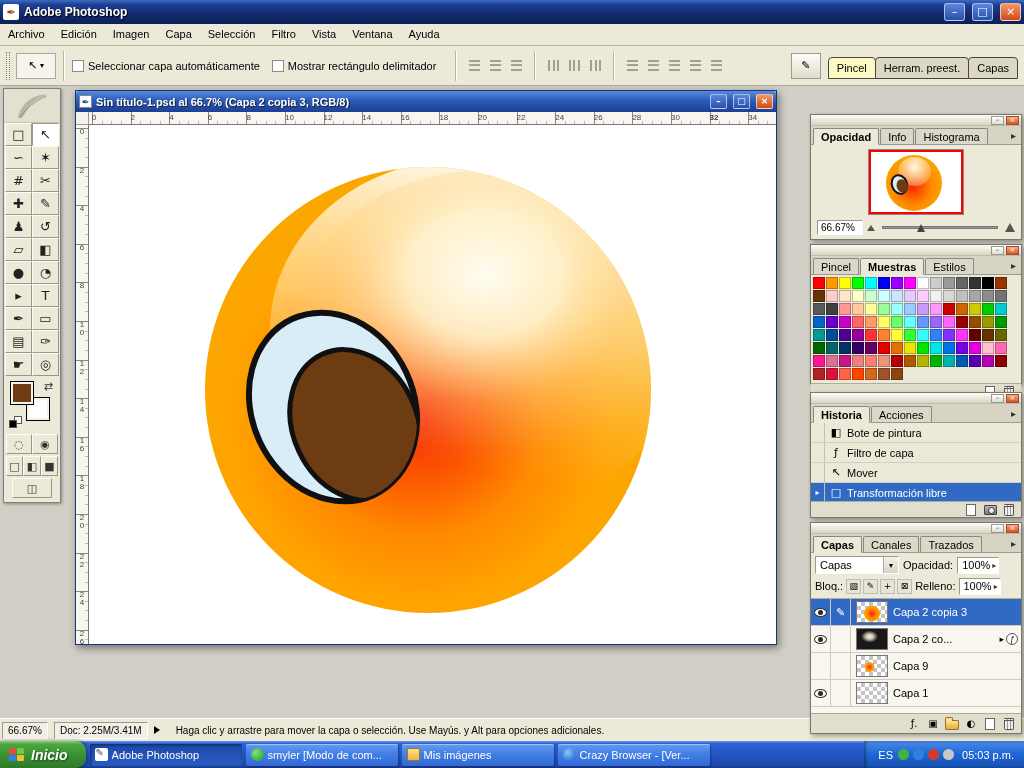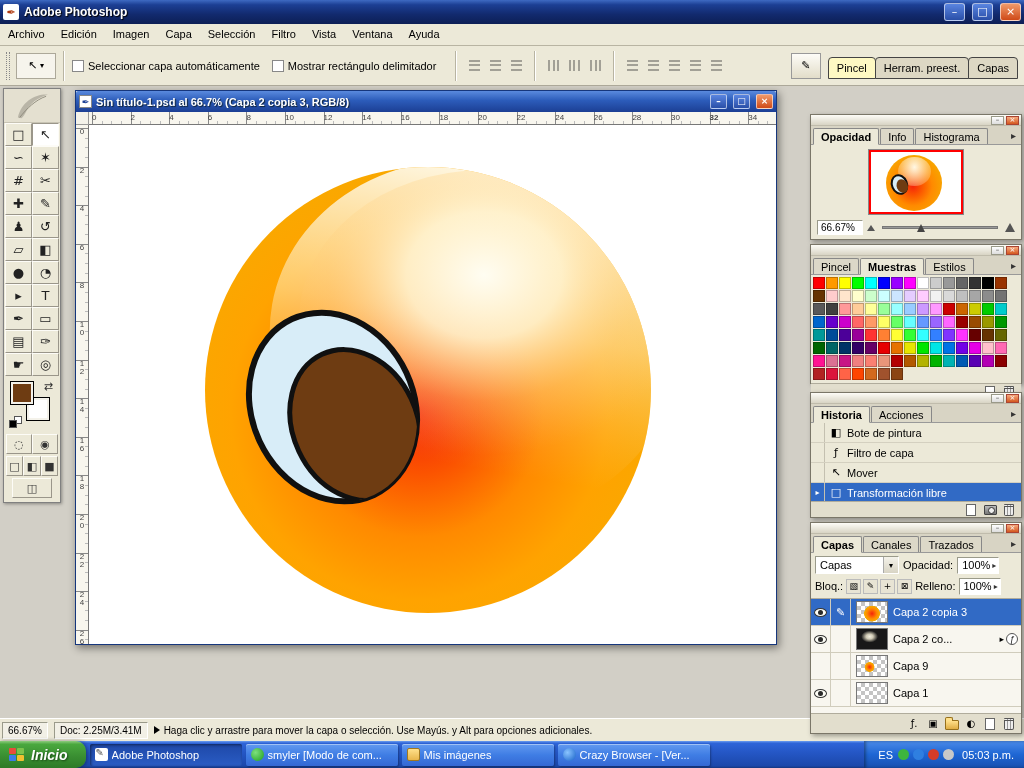--- a/index.html
+++ b/index.html
@@ -147,21 +147,21 @@
 .icon-page{width:10px;height:12px;background:#fff;border:1px solid #666}
 .icon-trash{width:10px;height:12px;border:1px solid #555;border-top:3px double #555;background:repeating-linear-gradient(90deg,#eee 0 2px,#999 2px 3px);border-radius:1px 1px 2px 2px}
 .icon-folder{width:14px;height:10px;background:linear-gradient(#ffe08a,#e0ae44);border:1px solid #96701c;border-radius:1px;position:relative;margin-top:2px}
 .icon-folder::before{content:"";position:absolute;left:-1px;top:-4px;width:6px;height:3px;background:#ffe08a;border:1px solid #96701c;border-bottom:none;border-radius:2px 2px 0 0}
 .icon-camera{width:13px;height:10px;background:linear-gradient(#bbb,#777);border:1px solid #444;border-radius:1px;position:relative}
 .icon-camera::after{content:"";position:absolute;left:3px;top:1px;width:5px;height:5px;border-radius:50%;background:#eee;border:1px solid #333}
 
 
 .statusbar{position:absolute;left:0;top:718px;width:1024px;height:23px;background:#ece9d8;border-top:1px solid #fff;display:flex;align-items:center;gap:6px;padding:0 2px;z-index:3}
 .scell{border:1px solid;border-color:#9a9a8a #fff #fff #9a9a8a;background:#f2f0e6;padding:2px 5px;font-size:10px;white-space:nowrap}
-.stip{display:flex;align-items:center;gap:4px;font-size:10px;white-space:nowrap;overflow:hidden}
+.stip{display:flex;align-items:center;gap:16px;font-size:10px;white-space:nowrap;overflow:hidden}
 .stri{width:0;height:0;border-top:4px solid rgba(0,0,0,0);border-bottom:4px solid rgba(0,0,0,0);border-left:6px solid #000;flex:none}
 
 
 .taskbar{position:absolute;left:0;top:741px;width:1024px;height:27px;background:linear-gradient(180deg,#6d9ff0 0,#2e64d8 8%,#2456c4 45%,#1c48ab 92%,#15367f 100%);display:flex;align-items:center;z-index:30}
 .start{height:27px;display:flex;align-items:center;gap:5px;padding:0 18px 0 9px;background:linear-gradient(180deg,#8ecb7e 0,#4aa83e 12%,#3a8f32 55%,#2d7a27 100%);border-radius:0 10px 10px 0;box-shadow:1px 0 4px rgba(0,0,0,.4);color:#fff;font-weight:bold;font-style:italic;font-size:14px;text-shadow:1px 1px 2px #1a4a16;flex:none}
 .flag{width:17px;height:14px;display:grid;grid-template-columns:7px 7px;grid-template-rows:6px 6px;gap:1px}
 .flag span{border-radius:1px}
 .f1{background:#e84c3c}.f2{background:#7cc24c}.f3{background:#3c7ce8}.f4{background:#f0c030}
 .taskswrap{flex:1;display:flex;align-items:center;overflow:hidden;height:100%}
 .task{width:152px;height:22px;margin-left:4px;border-radius:2px;background:linear-gradient(180deg,#639af0 0,#3f7de4 50%,#3468d4 100%);box-shadow:inset 0 1px 0 rgba(255,255,255,.4),1px 1px 2px rgba(0,0,0,.3);display:flex;align-items:center;gap:4px;padding:0 5px;color:#fff;font-size:11px;flex:none}

